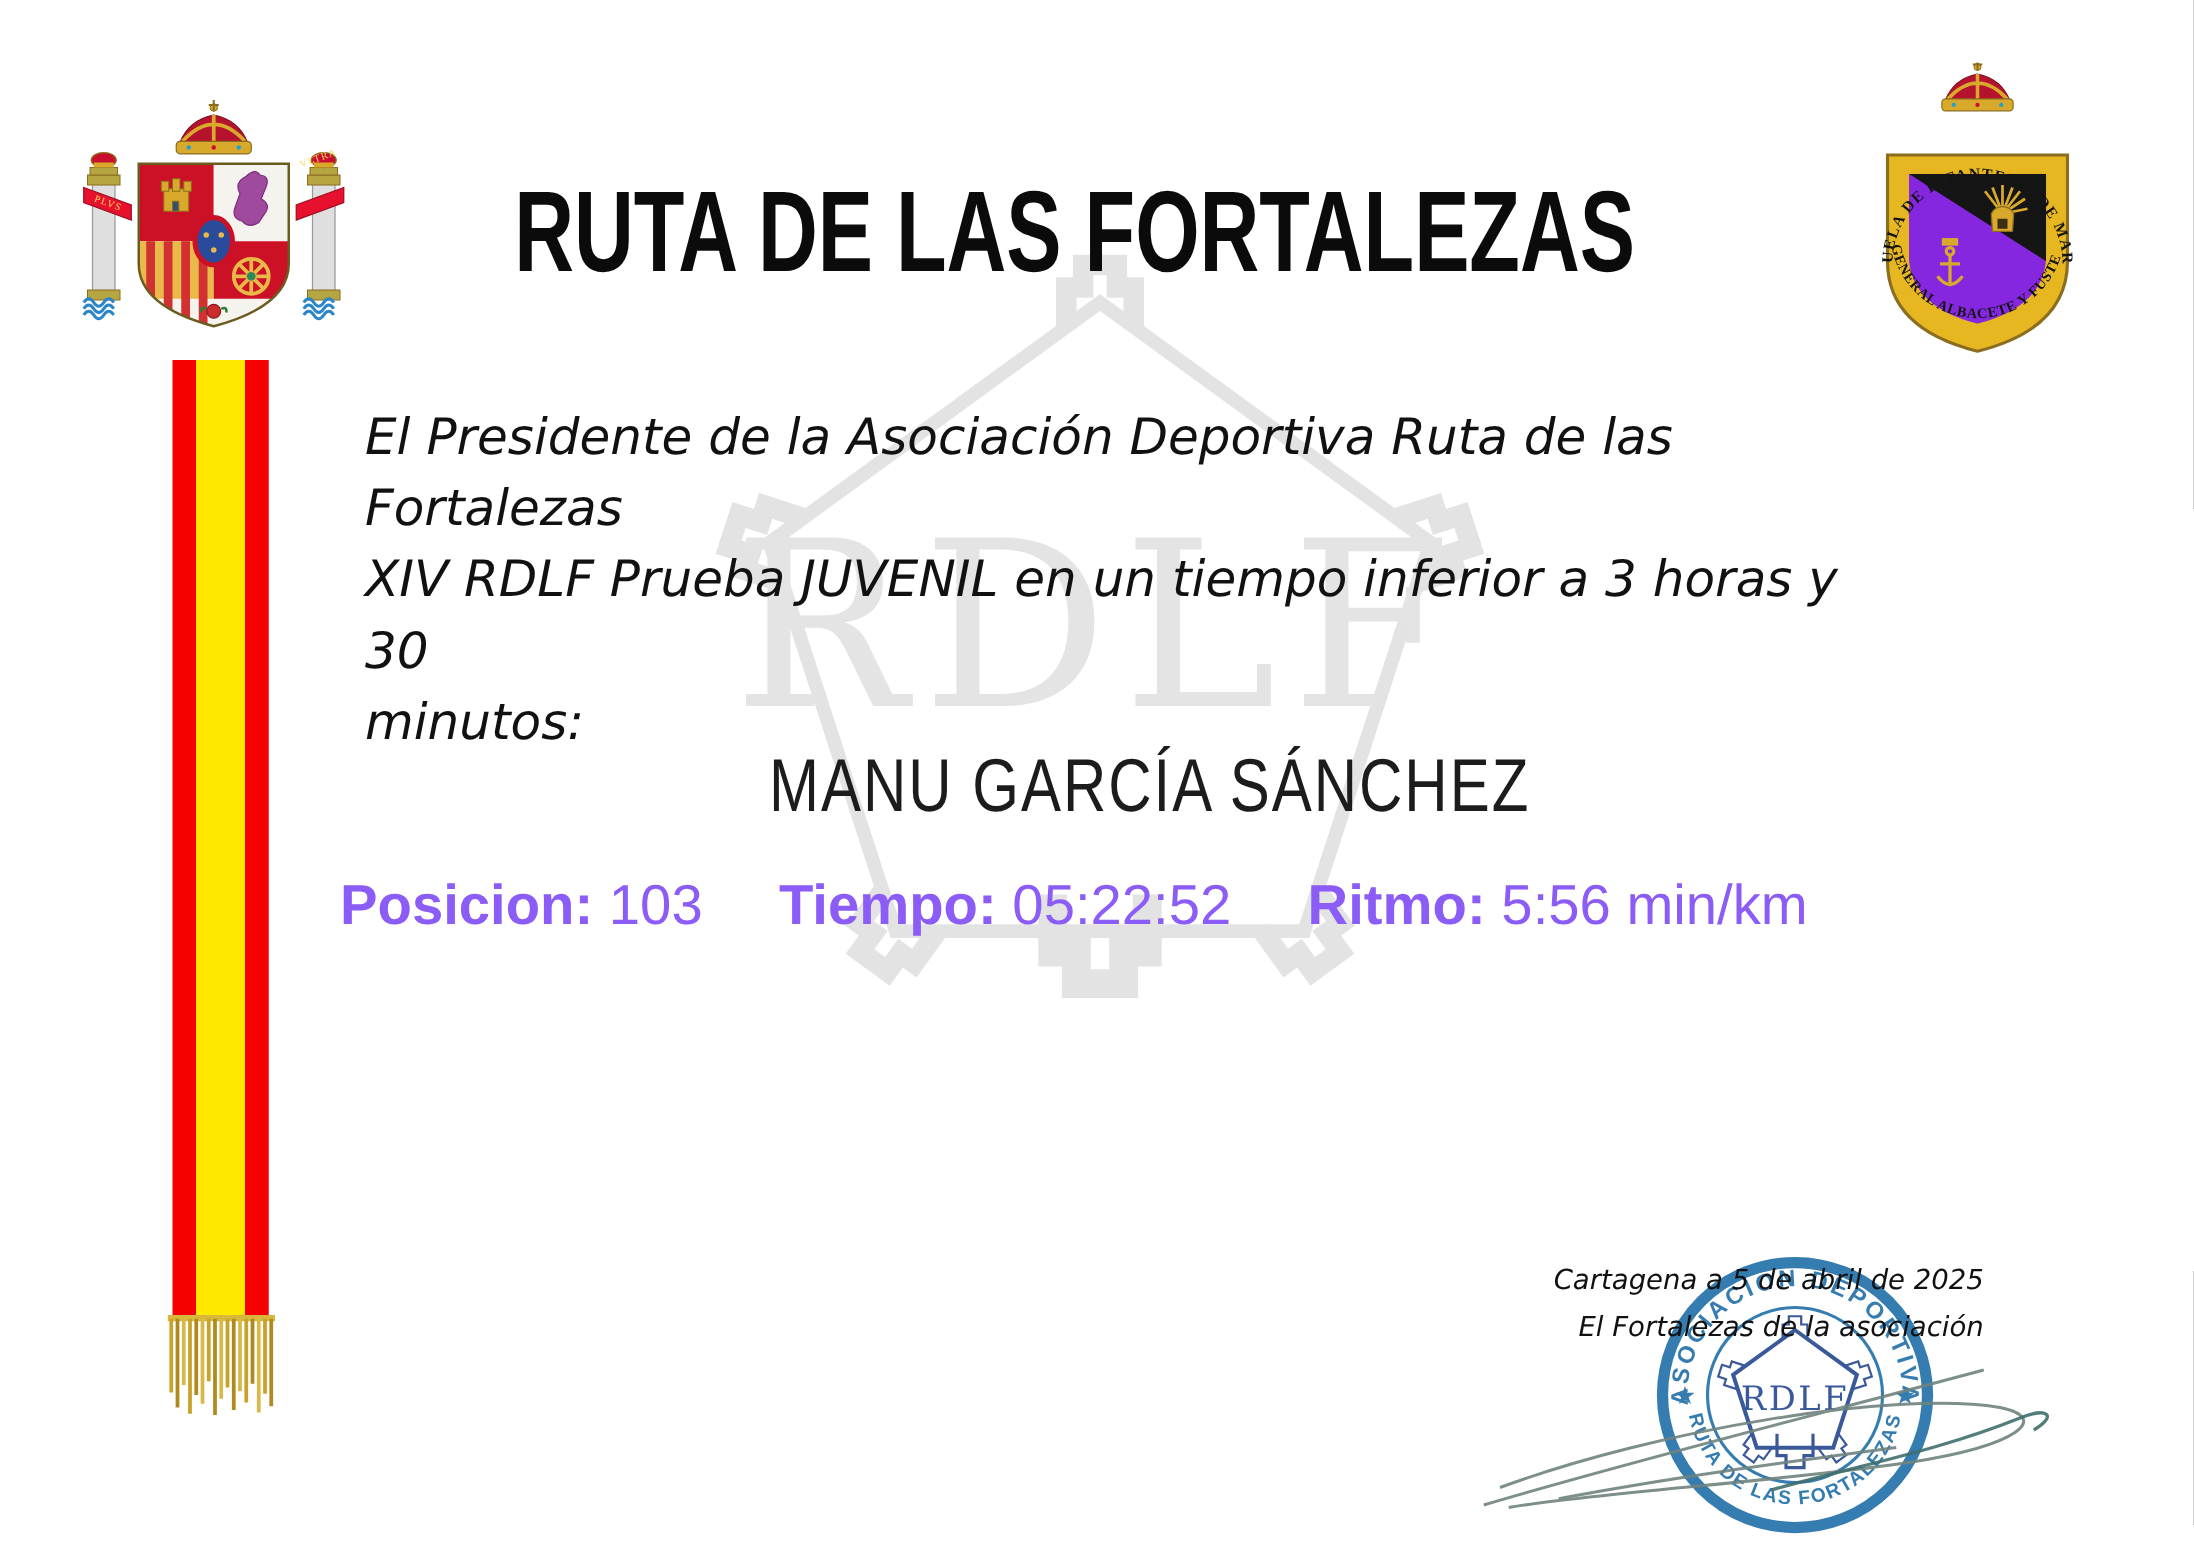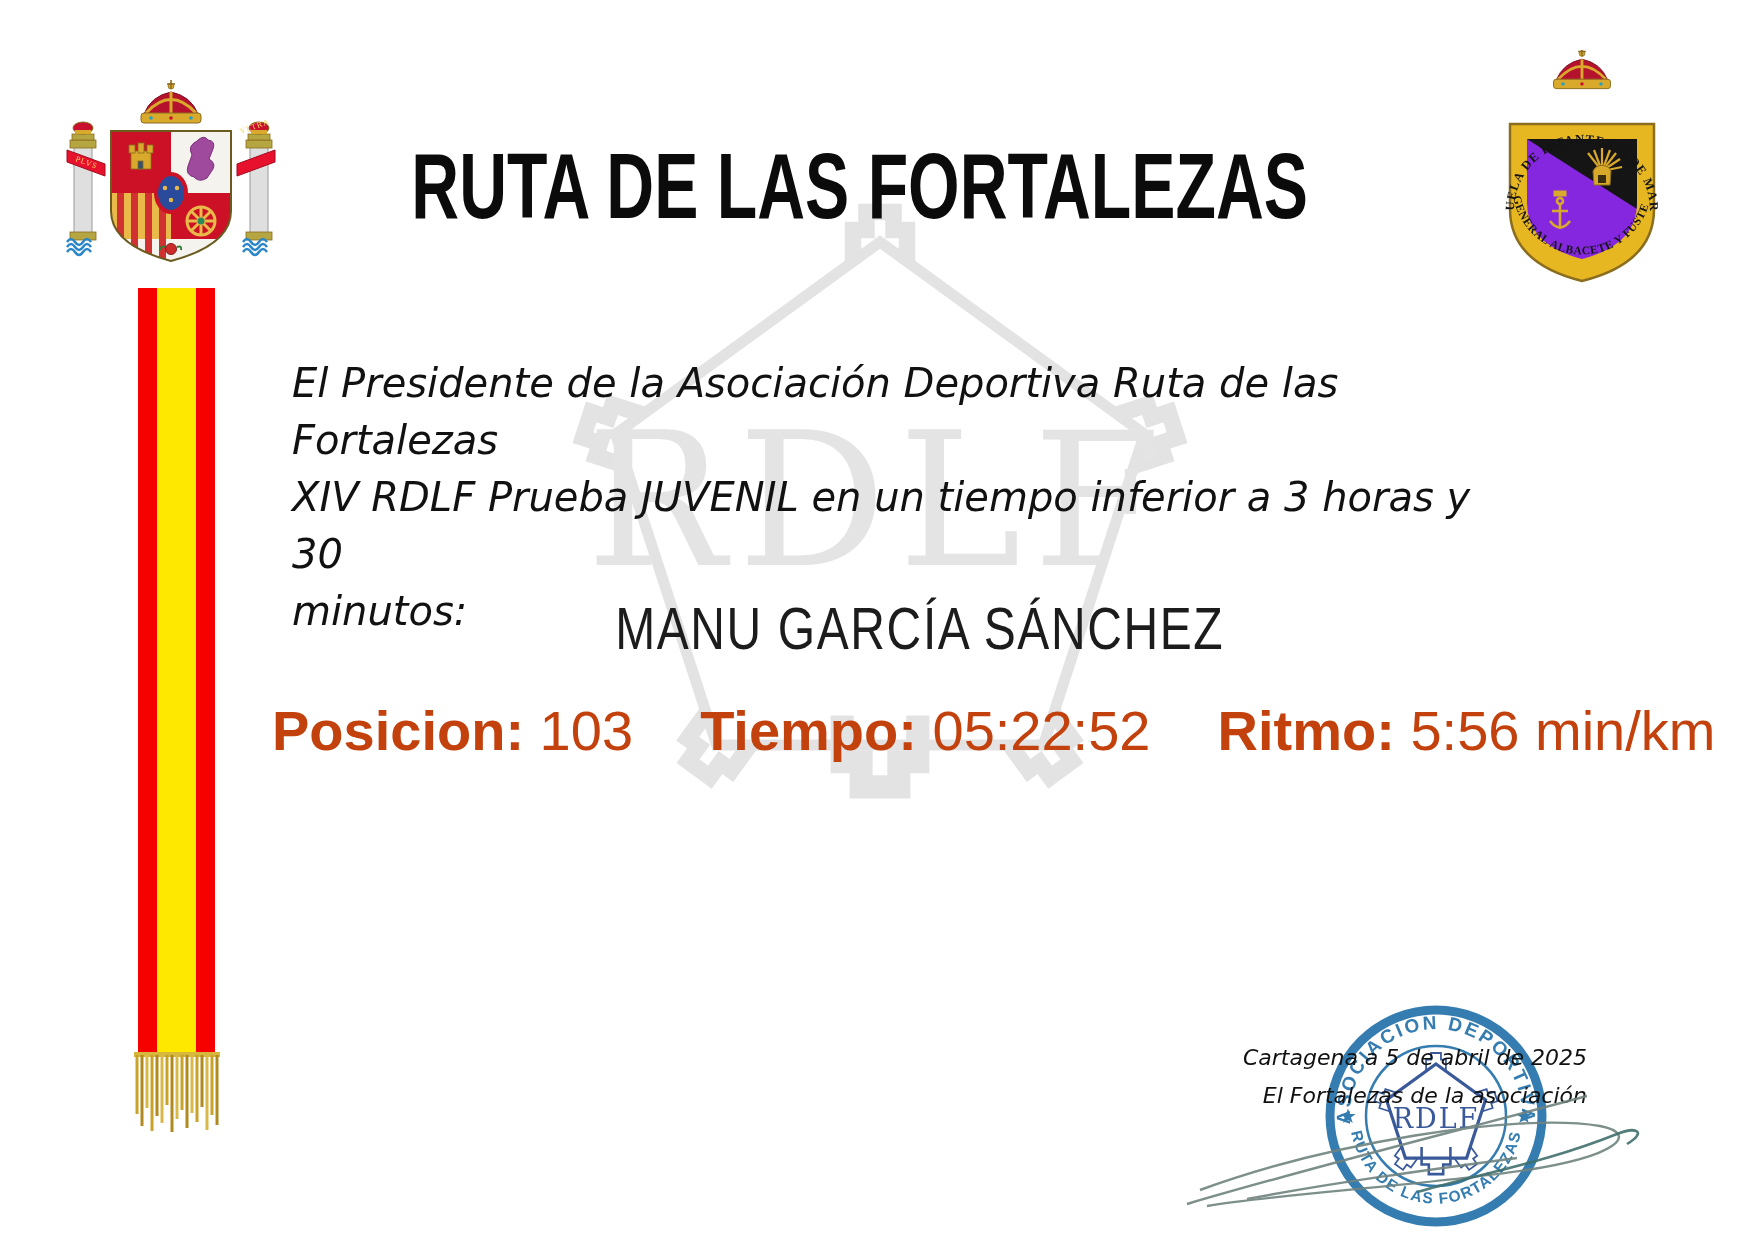--- a/index.html
+++ b/index.html
@@ -18,33 +18,33 @@
   
   .coa{position:absolute;left:64px;top:58px;z-index:2;}
   .flag-strip{
     position:absolute;left:138px;top:288px;width:77px;height:766px;z-index:1;
     background:linear-gradient(90deg,#f60000 0 24.5%,#ffe800 24.5% 75.5%,#f60000 75.5% 100%);
   }
   .tassels{position:absolute;left:134px;top:1052px;z-index:2;}
   
   .crest{position:absolute;left:1466px;top:50px;z-index:2;}
   
-  .hand{font-family:"DejaVu Sans",sans-serif;font-style:italic;color:#111;margin-top:33px;}
+  .hand{font-family:"DejaVu Sans",sans-serif;font-style:italic;color:#111;}
   .body-text{
     position:absolute;left:292px;top:322px;width:1230px;z-index:3;
     font-size:40px;line-height:57px;letter-spacing:0px;
   }
   
   .name-wrap{position:absolute;left:260px;top:594px;width:1040px;text-align:right;z-index:3;}
   .name{
     display:inline-block;font-size:60px;font-weight:400;color:#1c1c1c;
     transform:scaleX(0.8);letter-spacing:2px;white-space:nowrap;
   }
   
-  .stats{position:absolute;z-index:3;font-size:56px;color:#c2410c;white-space:nowrap;}
+  .stats{position:absolute;z-index:3;font-size:45px;color:#8b5cf6;white-space:nowrap;}
   .stats .lbl{font-weight:bold;}
   .stats .val{font-weight:400;}
   .stats .gap{display:inline-block;width:36px;}
   .stats .gap-s{display:inline-block;width:26px;}
   .stats1{left:272px;top:698px;}
   .stats2{left:368px;top:806px;}
   
   .date-block{
     position:absolute;right:168px;top:1006px;text-align:right;z-index:3;
     font-size:22px;line-height:38px;

